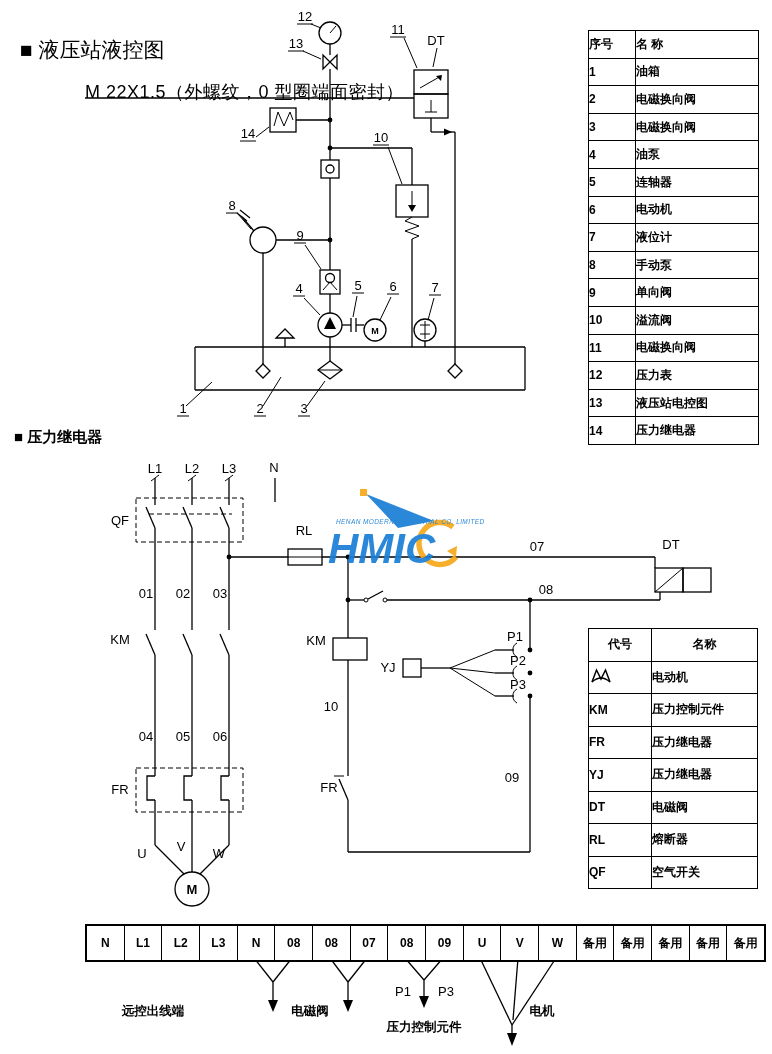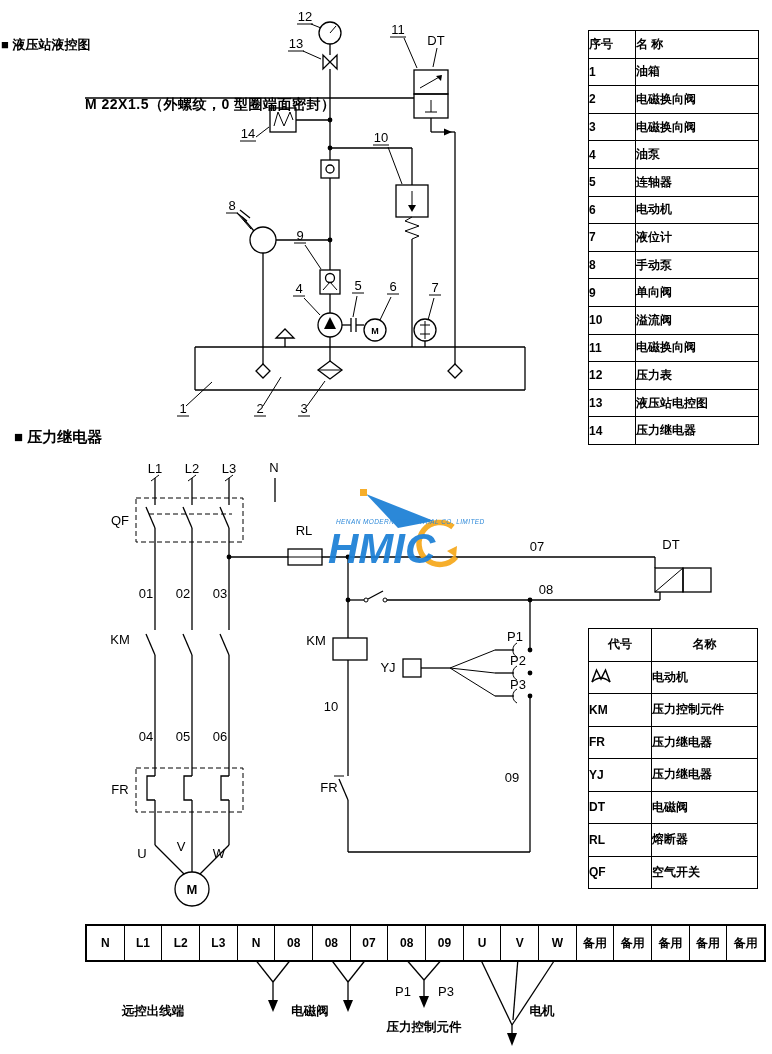--- a/index.html
+++ b/index.html
@@ -1,21 +1,21 @@
 <!DOCTYPE html>
 <html><head>
 <meta charset="utf-8">
 <style>
   html,body{margin:0;padding:0}
   body{width:772px;height:1054px;position:relative;background:#fff;color:#000;
        font-family:"Liberation Sans","DejaVu Sans",sans-serif;overflow:hidden}
   .abs{position:absolute}
-  #hyd-title{left:1px;top:36px;font-size:13px;font-weight:bold}
+  #hyd-title{left:20px;top:36px;font-size:21px;font-weight:normal}
   #ele-title{left:14px;top:428px;font-size:15px;font-weight:bold}
-  #thread-note{left:85px;top:96px;font-size:14px;font-weight:bold;letter-spacing:.5px}
+  #thread-note{left:85px;top:80px;font-size:18px;font-weight:normal;letter-spacing:.5px}
   #diagram{position:absolute;left:0;top:0}
   table{border-collapse:collapse;table-layout:fixed;background:#fff}
   #parts-table{position:absolute;left:588px;top:30px;width:171px}
   #parts-table th,#parts-table td{border:1px solid #000;height:26.6px;font-size:12px;font-weight:bold;text-align:left;padding:0}
   #legend-table{position:absolute;left:588px;top:628px;width:170px}
   #legend-table th,#legend-table td{border:1px solid #000;height:31.5px;font-size:12px;font-weight:bold;padding:0}
   #terminal-strip{position:absolute;left:85px;top:924px;width:677px;height:34px;display:flex;border:2px solid #000;background:#fff}
   .tcell{flex:1 1 0;display:flex;align-items:center;justify-content:center;font-size:12px;font-weight:bold;border-right:1px solid #000}
   .tcell:last-child{border-right:0}
   

